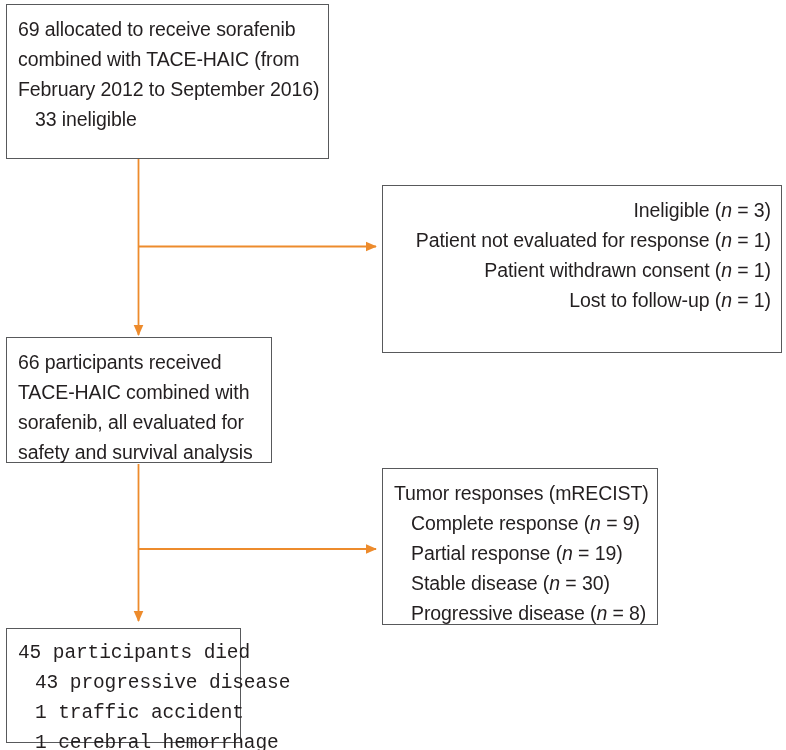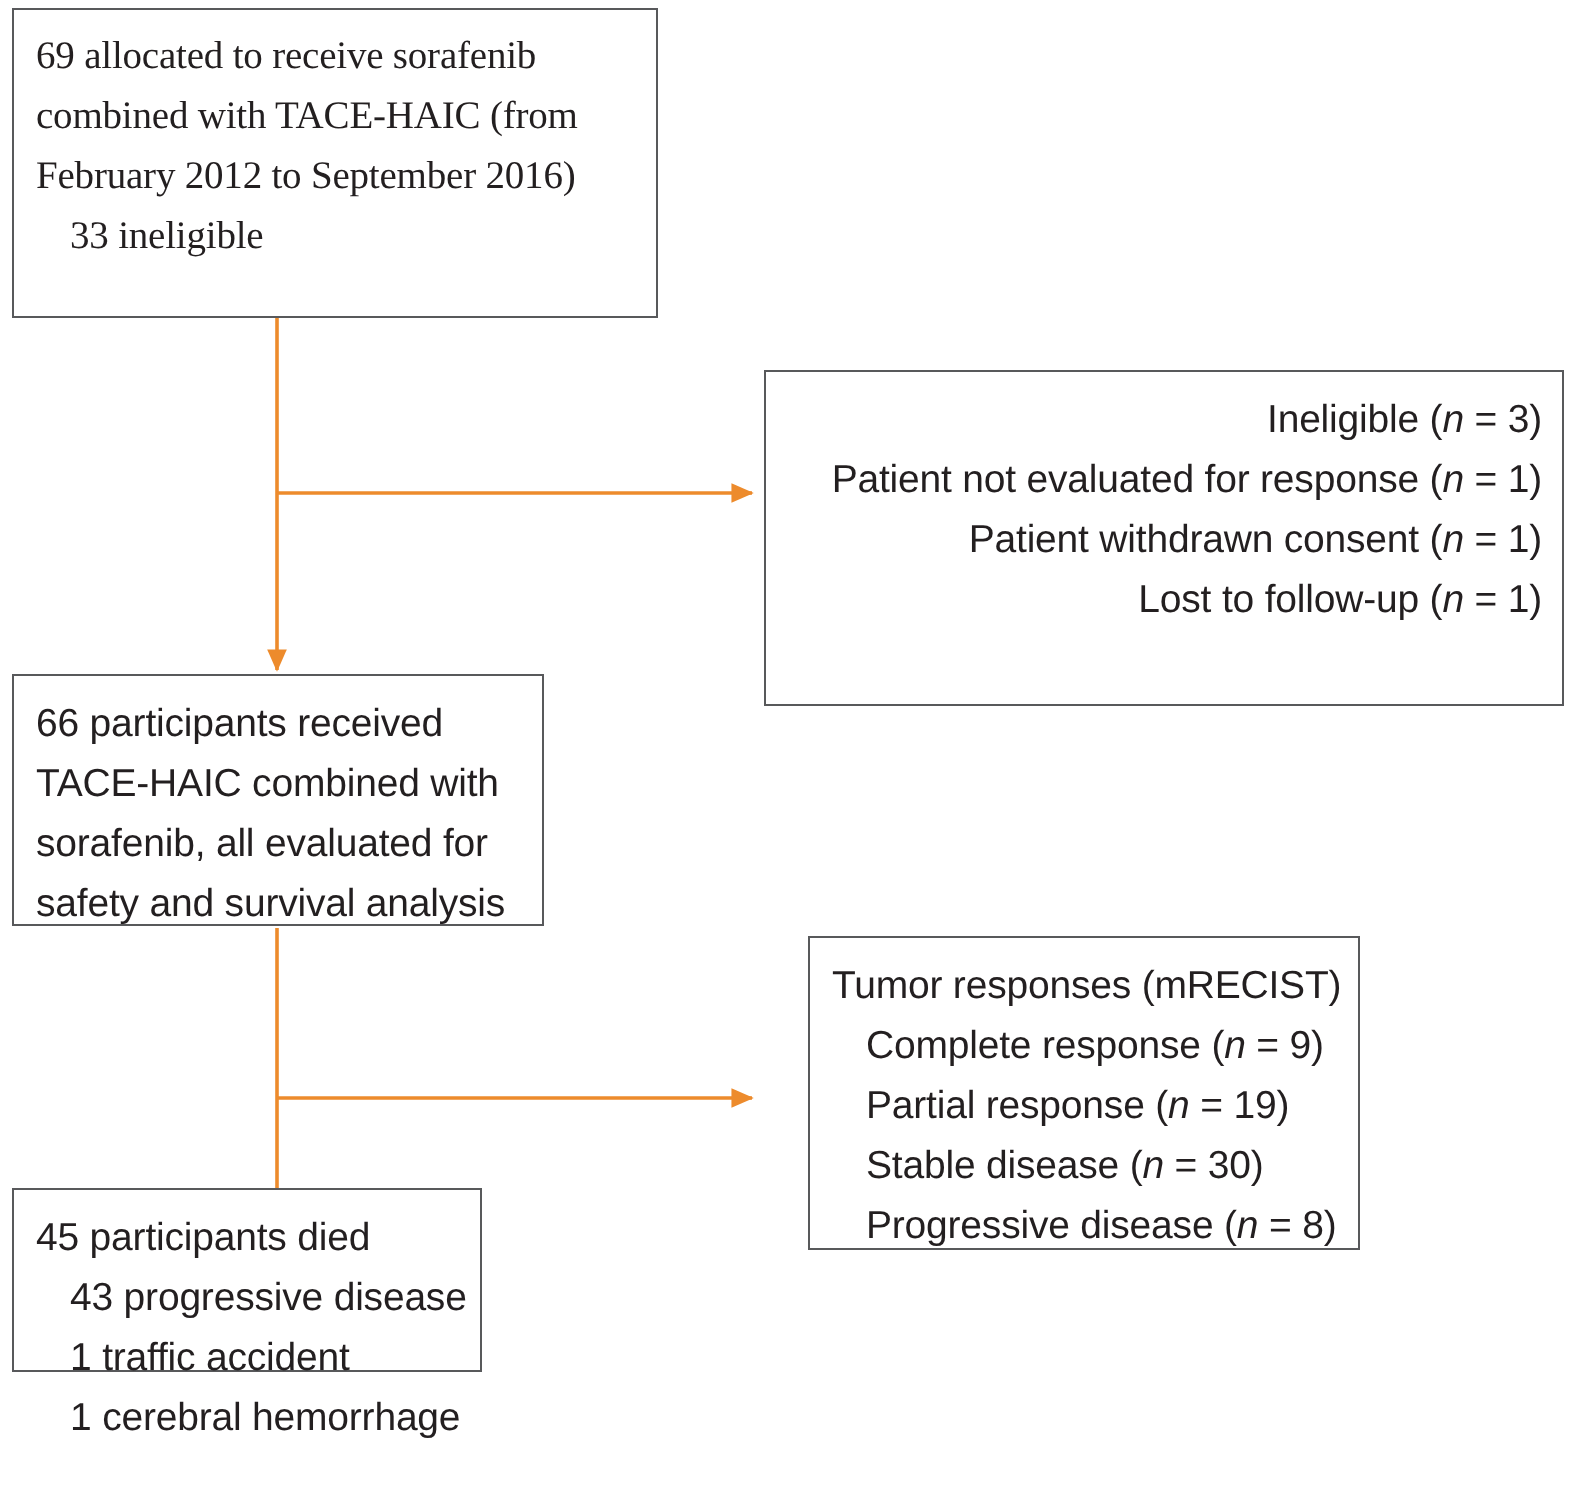--- a/index.html
+++ b/index.html
@@ -67,21 +67,21 @@
 
     <g>
       <line x1="138.5" y1="464" x2="138.5" y2="621" stroke="#ED8B2C" stroke-width="1.8" marker-end="url(#arrowOrange)"></line>
     </g>
 
     <g>
       <line x1="138.5" y1="549" x2="376" y2="549" stroke="#ED8B2C" stroke-width="1.8" marker-end="url(#arrowOrange)"></line>
     </g>
   </svg>
 
-  <div class="node" style="left:6px; top:4px; width:323px; height:155px;font-family:Liberation Serif, serif;">
+  <div class="node" style="left:6px; top:4px; width:323px; height:155px;">
     <div class="node-body">
       <div class="line">69 allocated to receive sorafenib</div>
       <div class="line">combined with TACE-HAIC (from</div>
       <div class="line">February 2012 to September 2016)</div>
       <div class="line indent-1">33 ineligible</div>
     </div>
   </div>
 
   <div class="node" style="left:382px; top:185px; width:400px; height:168px;text-align:right;">
     <div class="node-body">
@@ -94,31 +94,31 @@
 
   <div class="node" style="left:6px; top:337px; width:266px; height:126px;">
     <div class="node-body">
       <div class="line">66 participants received</div>
       <div class="line">TACE-HAIC combined with</div>
       <div class="line">sorafenib, all evaluated for</div>
       <div class="line">safety and survival analysis</div>
     </div>
   </div>
 
-  <div class="node" style="left:404px; top:468px; width:276px; height:157px;">
+  <div class="node" style="left:382px; top:468px; width:276px; height:157px;">
     <div class="node-body">
       <div class="line">Tumor responses (mRECIST)</div>
       <div class="line indent-1">Complete response (<span class="ital">n</span> = 9)</div>
       <div class="line indent-1">Partial response (<span class="ital">n</span> = 19)</div>
       <div class="line indent-1">Stable disease (<span class="ital">n</span> = 30)</div>
       <div class="line indent-1">Progressive disease (<span class="ital">n</span> = 8)</div>
     </div>
   </div>
 
-  <div class="node" style="left:6px; top:594px; width:235px; height:92px;">
+  <div class="node" style="left:6px; top:628px; width:235px; height:115px;font-family:Liberation Mono, monospace;">
     <div class="node-body">
       <div class="line">45 participants died</div>
       <div class="line indent-1">43 progressive disease</div>
       <div class="line indent-1">1 traffic accident</div>
       <div class="line indent-1">1 cerebral hemorrhage</div>
     </div>
   </div>
 
 </div>
 

